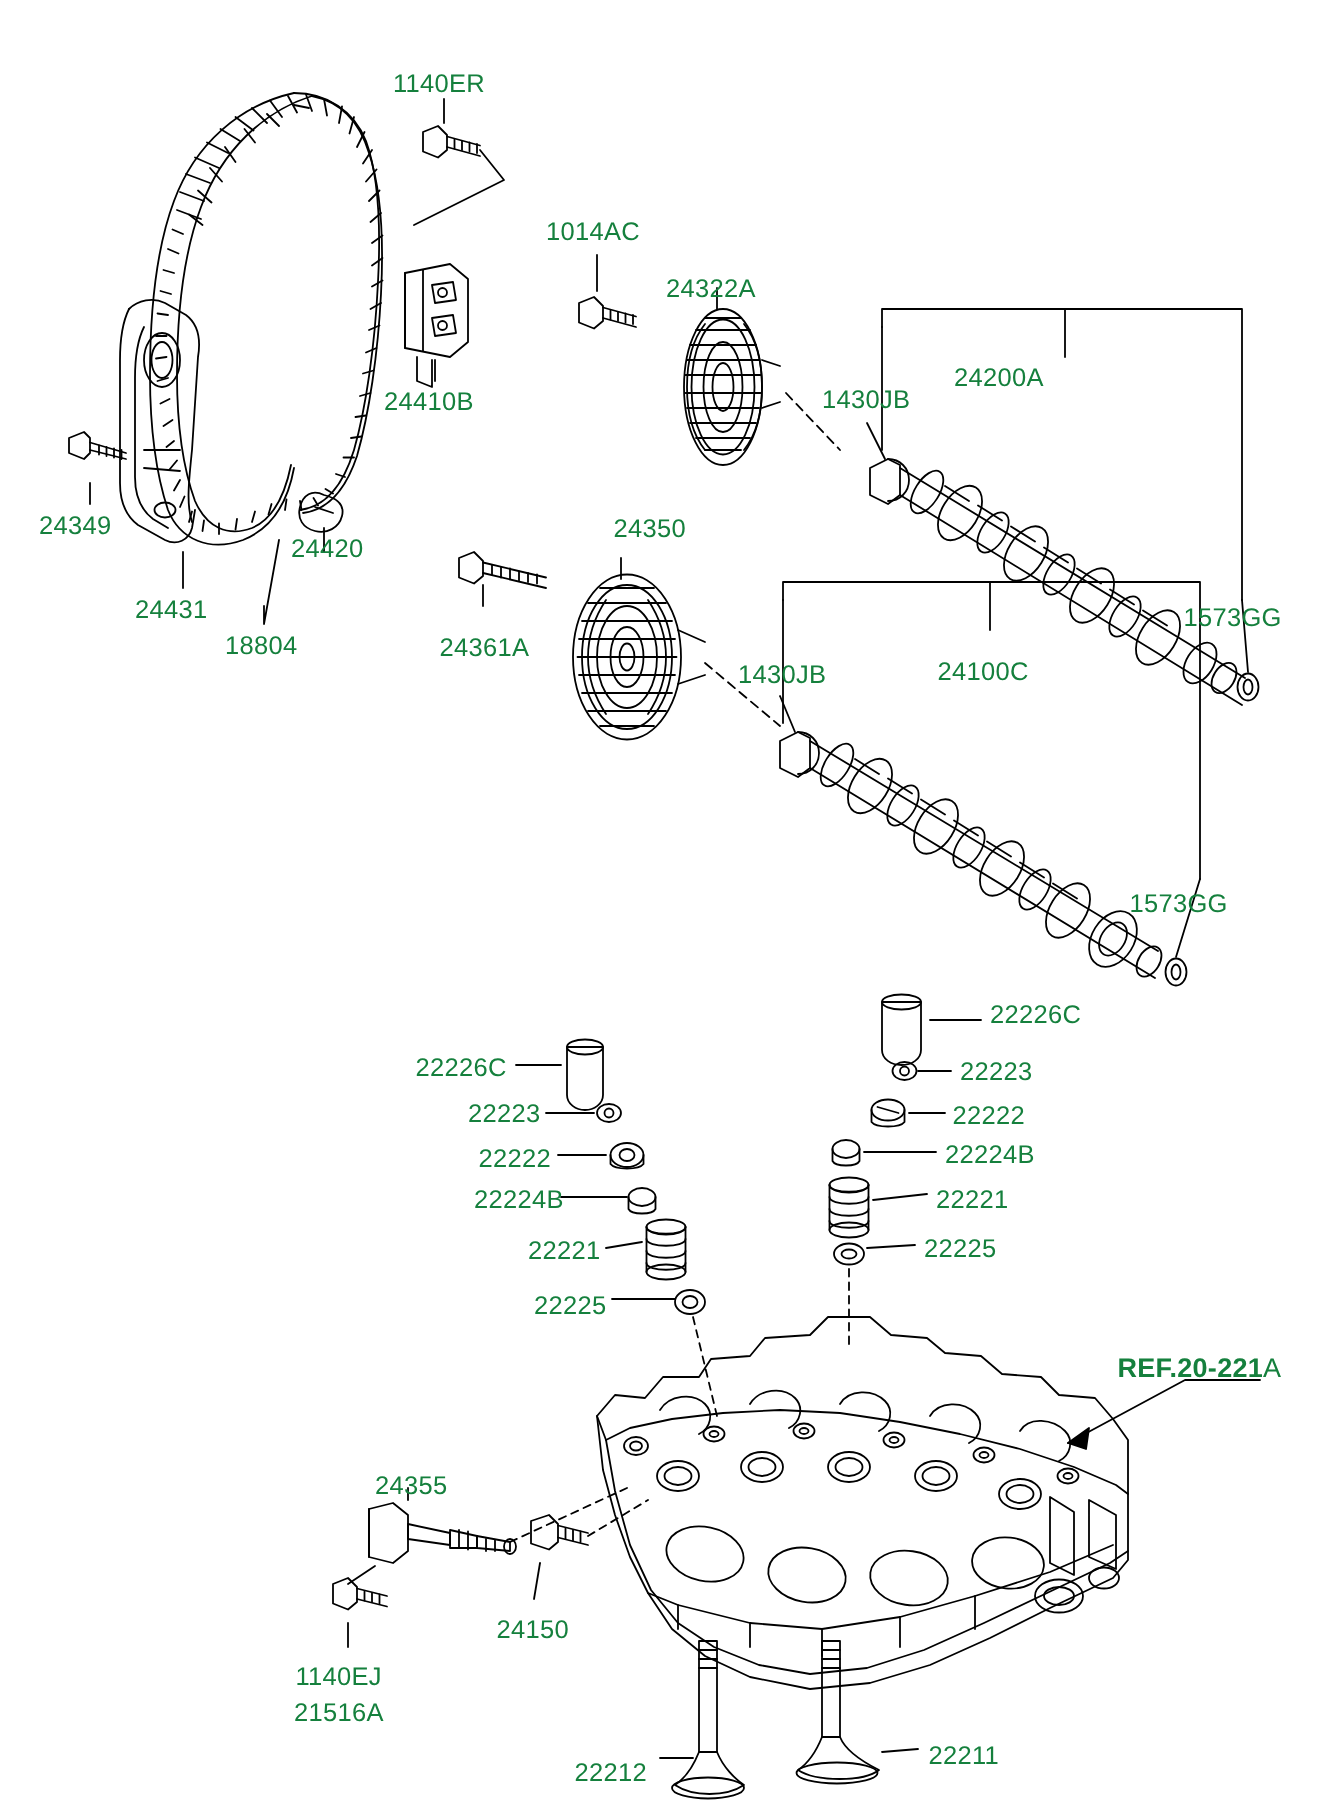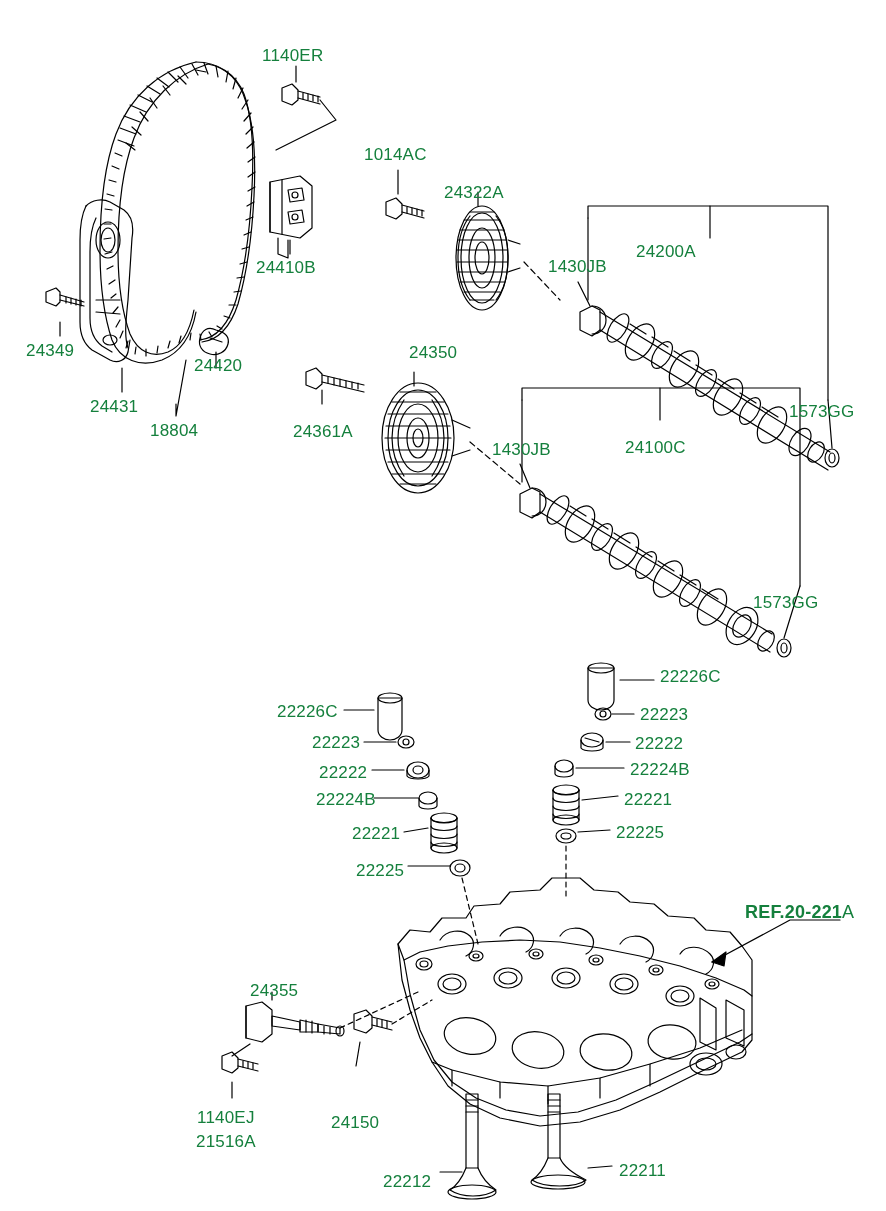--- a/index.html
+++ b/index.html
@@ -450,19 +450,19 @@
       <div class="lbl" style="left: 312px; top: 733px;">22223</div>
       <div class="lbl" style="left: 630px; top: 760px;">22224B</div>
       <div class="lbl" style="left: 319px; top: 763px;">22222</div>
       <div class="lbl" style="left: 624px; top: 790px;">22221</div>
       <div class="lbl" style="left: 316px; top: 790px;">22224B</div>
       <div class="lbl" style="left: 616px; top: 823px;">22225</div>
       <div class="lbl" style="left: 352px; top: 824px;">22221</div>
       <div class="lbl" style="left: 356px; top: 861px;">22225</div>
       <div class="lbl reflbl" style="left: 745px; top: 902px;"><span>REF.20-221</span><span class="thin">A</span></div>
       <div class="lbl" style="left: 250px; top: 981px;">24355</div>
-      <div class="lbl" style="left: 331px; top: 1077px; margin-top: 36px;">24150</div>
+      <div class="lbl" style="left: 331px; top: 1077px;">24150</div>
       <div class="lbl" style="left: 197px; top: 1108px;">1140EJ</div>
       <div class="lbl" style="left: 196px; top: 1132px;">21516A</div>
       <div class="lbl" style="left: 383px; top: 1172px;">22212</div>
       <div class="lbl" style="left: 619px; top: 1161px;">22211</div>
     </div>
 </div>
 
 </body></html>

